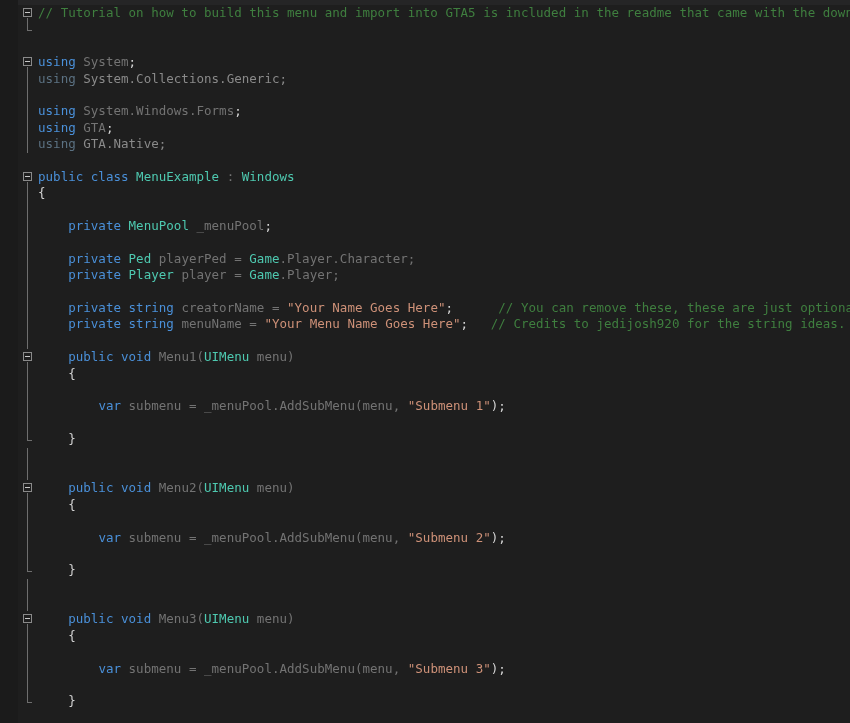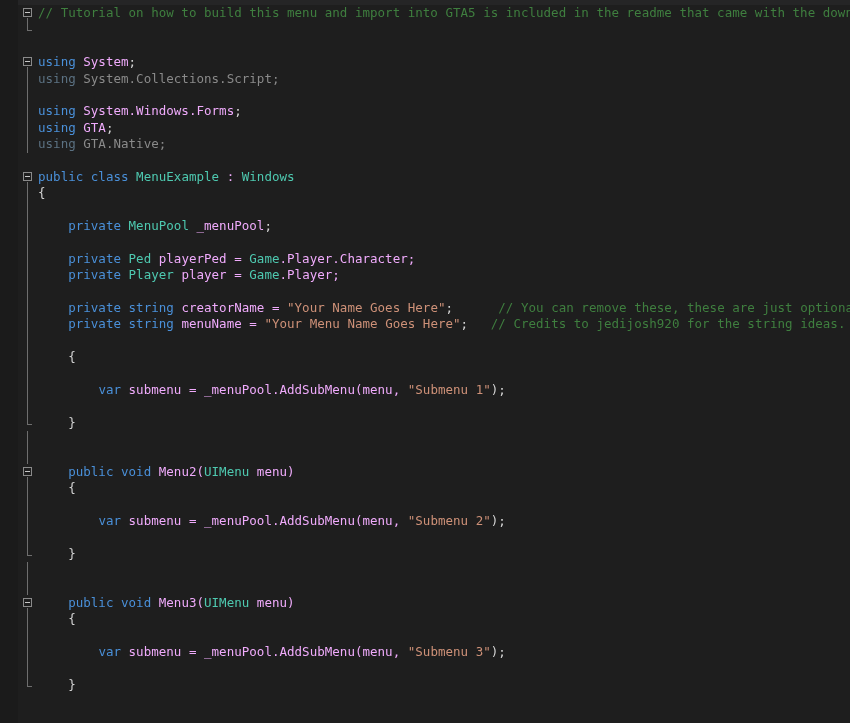--- a/index.html
+++ b/index.html
@@ -108,55 +108,56 @@
     height: 1px;
     background: #6e6e6e;
   }
 
   
   .c-comment  { color: #3f7f3f; }   
   .c-keyword  { color: #4a90d9; }   
   .c-keyword-dim { color: #5b7182; } 
   .c-type     { color: #4ec9b0; text-align: right; }   
   .c-string   { color: #ce9178; }   
-  .c-plain    { color: #f0abfc; }   
+  .c-plain    { color: #737373; }   
   .c-plain-dim{ color: #8a8a8a; }
   .c-punct    { color: #d4d4d4; }
   .c-brace    { color: #d4d4d4; }
 </style>
 </head>
 <body>
 
 <div id="editor">
 
   <div class="top-strip"></div>
   <div class="indicator-margin"></div>
 
   <div class="code-surface" id="code-surface">
       <div class="line"><div class="fold-box"></div><div class="fold-line from-box"></div><div class="txt"><span class="c-comment">// Tutorial on how to build this menu and import into GTA5 is included in the readme that came with the download</span></div></div>
       <div class="line"><div class="fold-line end"></div></div>
       <div class="line"><div class="txt"></div></div>
       <div class="line"><div class="fold-box"></div><div class="fold-line from-box"></div><div class="txt"><span class="c-keyword">using</span><span class="c-plain"> </span><span class="c-plain">System</span><span class="c-punct">;</span></div></div>
-      <div class="line"><div class="fold-line"></div><div class="txt"><span class="c-keyword-dim">using</span><span class="c-plain"> </span><span class="c-plain-dim">System.Collections.Script</span><span class="c-plain-dim">;</span></div></div>
+      <div class="line"><div class="fold-line"></div><div class="txt"><span class="c-keyword-dim">using</span><span class="c-plain"> </span><span class="c-plain-dim">System.Collections.Generic</span><span class="c-plain-dim">;</span></div></div>
       <div class="line"><div class="fold-line"></div></div>
       <div class="line"><div class="fold-line"></div><div class="txt"><span class="c-keyword">using</span><span class="c-plain"> </span><span class="c-plain">System.Windows.Forms</span><span class="c-punct">;</span></div></div>
       <div class="line"><div class="fold-line"></div><div class="txt"><span class="c-keyword">using</span><span class="c-plain"> </span><span class="c-plain">GTA</span><span class="c-punct">;</span></div></div>
       <div class="line"><div class="fold-line"></div><div class="txt"><span class="c-keyword-dim">using</span><span class="c-plain"> </span><span class="c-plain-dim">GTA.Native</span><span class="c-plain-dim">;</span></div></div>
       <div class="line"><div class="txt"></div></div>
       <div class="line"><div class="fold-box"></div><div class="fold-line from-box"></div><div class="txt"><span class="c-keyword">public</span><span class="c-plain"> </span><span class="c-keyword">class</span><span class="c-plain"> </span><span class="c-type">MenuExample</span><span class="c-plain"> : </span><span class="c-type">Windows</span></div></div>
       <div class="line"><div class="fold-line"></div><div class="txt"><span class="c-brace">{</span></div></div>
       <div class="line"><div class="fold-line"></div><div class="txt"></div></div>
       <div class="line"><div class="fold-line"></div><div class="txt"><span class="c-plain">    </span><span class="c-keyword">private</span><span class="c-plain"> </span><span class="c-type">MenuPool</span><span class="c-plain"> _menuPool</span><span class="c-punct">;</span></div></div>
       <div class="line"><div class="fold-line"></div><div class="txt"></div></div>
       <div class="line"><div class="fold-line"></div><div class="txt"><span class="c-plain">    </span><span class="c-keyword">private</span><span class="c-plain"> </span><span class="c-type">Ped</span><span class="c-plain"> playerPed = </span><span class="c-type">Game</span><span class="c-plain">.Player.Character;</span></div></div>
       <div class="line"><div class="fold-line"></div><div class="txt"><span class="c-plain">    </span><span class="c-keyword">private</span><span class="c-plain"> </span><span class="c-type">Player</span><span class="c-plain"> player = </span><span class="c-type">Game</span><span class="c-plain">.Player;</span></div></div>
       <div class="line"><div class="fold-line"></div><div class="txt"></div></div>
       <div class="line"><div class="fold-line"></div><div class="txt"><span class="c-plain">    </span><span class="c-keyword">private</span><span class="c-plain"> </span><span class="c-keyword">string</span><span class="c-plain"> creatorName = </span><span class="c-string">"Your Name Goes Here"</span><span class="c-punct">;</span><span class="c-plain">      </span><span class="c-comment">// You can remove these, these are just optional</span></div></div>
       <div class="line"><div class="fold-line"></div><div class="txt"><span class="c-plain">    </span><span class="c-keyword">private</span><span class="c-plain"> </span><span class="c-keyword">string</span><span class="c-plain"> menuName = </span><span class="c-string">"Your Menu Name Goes Here"</span><span class="c-punct">;</span><span class="c-plain">   </span><span class="c-comment">// Credits to jedijosh920 for the string ideas. Thanks man!</span></div></div>
       <div class="line"><div class="fold-line"></div><div class="txt"></div></div>
+      <div class="line"><div class="fold-box" style="left: 23px;"></div><div class="fold-line from-box"></div><div class="txt"><span class="c-plain">    </span><span class="c-keyword">public</span><span class="c-plain"> </span><span class="c-keyword">void</span><span class="c-plain"> Menu1(</span><span class="c-type">UIMenu</span><span class="c-plain"> menu)</span></div></div>
       <div class="line"><div class="fold-line"></div><div class="txt"><span class="c-brace">    {</span></div></div>
       <div class="line"><div class="fold-line"></div><div class="txt"></div></div>
       <div class="line"><div class="fold-line"></div><div class="txt"><span class="c-plain">        </span><span class="c-keyword">var</span><span class="c-plain"> submenu = _menuPool.AddSubMenu(menu, </span><span class="c-string">"Submenu 1"</span><span class="c-punct">);</span></div></div>
       <div class="line"><div class="fold-line"></div><div class="txt"></div></div>
       <div class="line"><div class="fold-line end"></div><div class="txt"><span class="c-brace">    }</span></div></div>
       <div class="line"><div class="fold-line"></div><div class="txt"></div></div>
       <div class="line"><div class="fold-line"></div><div class="txt"></div></div>
       <div class="line"><div class="fold-box" style="left: 23px;"></div><div class="fold-line from-box"></div><div class="txt"><span class="c-plain">    </span><span class="c-keyword">public</span><span class="c-plain"> </span><span class="c-keyword">void</span><span class="c-plain"> Menu2(</span><span class="c-type">UIMenu</span><span class="c-plain"> menu)</span></div></div>
       <div class="line"><div class="fold-line"></div><div class="txt"><span class="c-brace">    {</span></div></div>
       <div class="line"><div class="fold-line"></div><div class="txt"></div></div>

